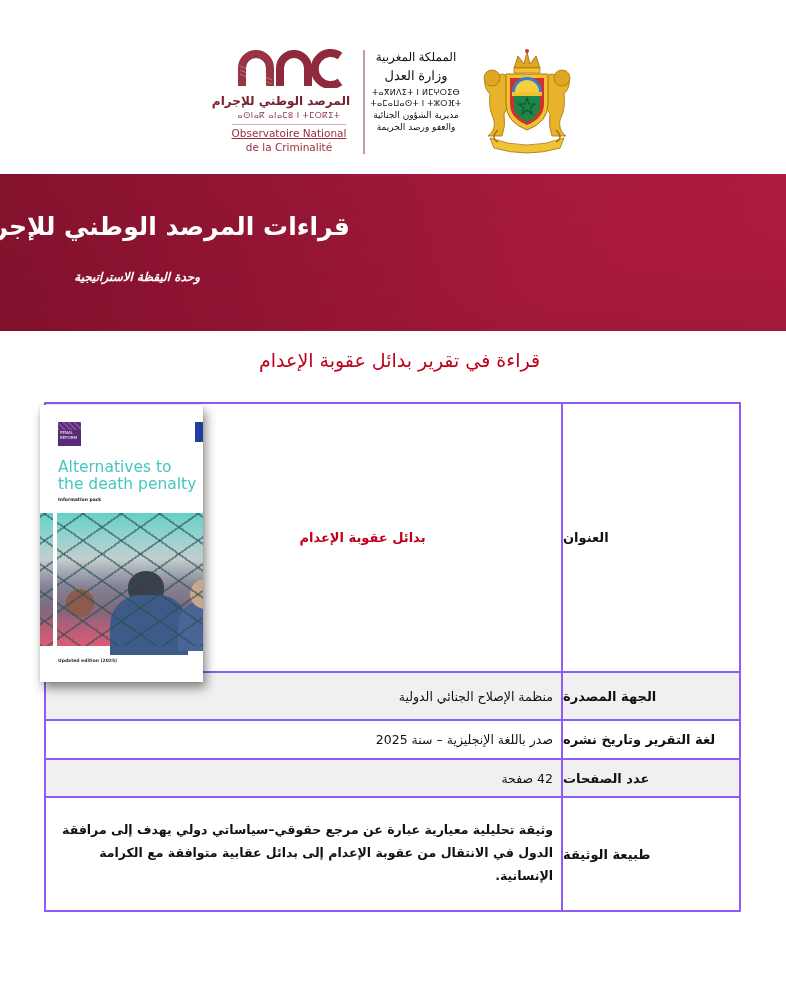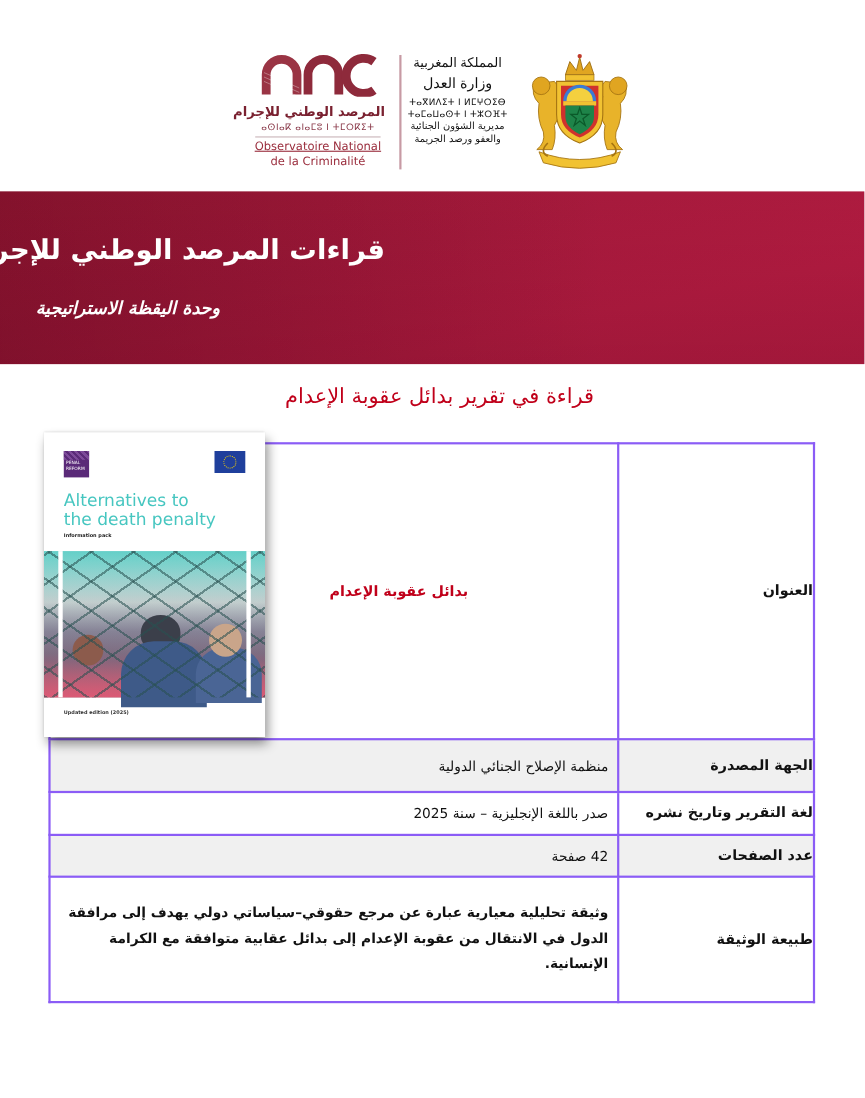--- a/index.html
+++ b/index.html
@@ -29,43 +29,43 @@
 
   
   .banner { position: absolute; left: 0; top: 174px; width: 786px; height: 157px;
     background: linear-gradient(168deg, #9c1836 0%, #a81a3d 40%, #b51c42 70%, #b91d44 100%); }
   .banner::after { content: ""; position: absolute; inset: 0;
     background: linear-gradient(to bottom, rgba(0,0,0,0) 0%, rgba(60,0,15,0.18) 100%),
                 linear-gradient(to right, rgba(60,0,15,0.25) 0%, rgba(0,0,0,0) 70%); }
   .banner-title { position: absolute; z-index: 2; left: 50px; top: 38px; width: 300px; text-align: right; direction: rtl;
     font-size: 25px; font-weight: bold; color: #ffffff; white-space: nowrap; }
   .banner-sub { position: absolute; z-index: 2; left: 50px; top: 96px; width: 150px; text-align: right; direction: rtl;
-    font-size: 16px; font-weight: bold; font-style: italic; color: #ffffff; white-space: nowrap; }
+    font-size: 12px; font-weight: bold; font-style: italic; color: #ffffff; white-space: nowrap; }
 
   
   .doc-heading { position: absolute; left: 180px; top: 349px; width: 360px; text-align: right; direction: rtl;
     font-size: 19px; font-weight: normal; color: #c0001a; white-space: nowrap; }
 
   
   .info-table { position: absolute; left: 44px; top: 402px; width: 697px; border-collapse: collapse; direction: rtl; }
   .info-table td { border: 2px solid #8b5cf6; vertical-align: middle; }
-  .info-table td.lbl { width: 178px; text-align: right; font-size: 13px; font-weight: bold; color: #111; }
+  .info-table td.lbl { width: 178px; text-align: left; font-size: 13px; font-weight: bold; color: #111; }
   .info-table td.val { text-align: right; padding: 0 8px; font-size: 12.5px; color: #111; }
   .info-table tr.shade td { background: #f0f0f0; }
   .r1 td { height: 269px; }
   .r2 td { height: 48px; }
   .r3 td { height: 39px; }
   .r4 td { height: 38px; }
   .r5 td { height: 114px; }
   .info-table td.title-val { text-align: center; padding-right: 0; }
   .title-val span { display: inline-block; margin-left: 110px; color: #c0001a; font-size: 13px; font-weight: bold; }
   .desc { font-weight: bold; font-size: 13.5px; line-height: 23px; text-align: justify; text-align-last: right; padding: 10px 8px 14px 8px !important; }
 
   
-  .cover { position: absolute; left: 40px; top: 393px; width: 201px; height: 277px; background: #ffffff;
+  .cover { position: absolute; left: 40px; top: 405px; width: 163px; height: 277px; background: #ffffff;
     box-shadow: 3px 6px 10px rgba(0,0,0,0.45), 0 0 2px rgba(0,0,0,0.15); z-index: 5; overflow: hidden; }
   .pri-logo { position: absolute; left: 18px; top: 17px; width: 23px; height: 24px; background: #5a2a78; }
   .pri-logo .stripes { position: absolute; left: 0; top: 0; width: 23px; height: 8px;
     background: repeating-linear-gradient(45deg, #7d4a9a 0 2px, #5a2a78 2px 4px); }
   .pri-logo .t { position: absolute; left: 2px; top: 9px; font-size: 4px; line-height: 4.5px; color: #fff; font-family: "DejaVu Sans", sans-serif; }
   .eu-flag { position: absolute; left: 155px; top: 17px; width: 28px; height: 20px; background: #1f3f9c; }
   .eu-flag .ring { position: absolute; left: 8px; top: 4px; width: 12px; height: 12px; border-radius: 50%; border: 1.5px dotted #f4d000; }
   .cover-title { position: absolute; left: 18px; top: 54px; width: 175px; font-size: 15.5px; line-height: 17px; color: #46c6c0; font-family: "DejaVu Sans", sans-serif; font-weight: normal; }
   .cover-sub { position: absolute; left: 18px; top: 92px; font-size: 4.5px; color: #222; font-weight: bold; }
   .cover-photo { position: absolute; left: 0; top: 108px; width: 201px; height: 133px;

